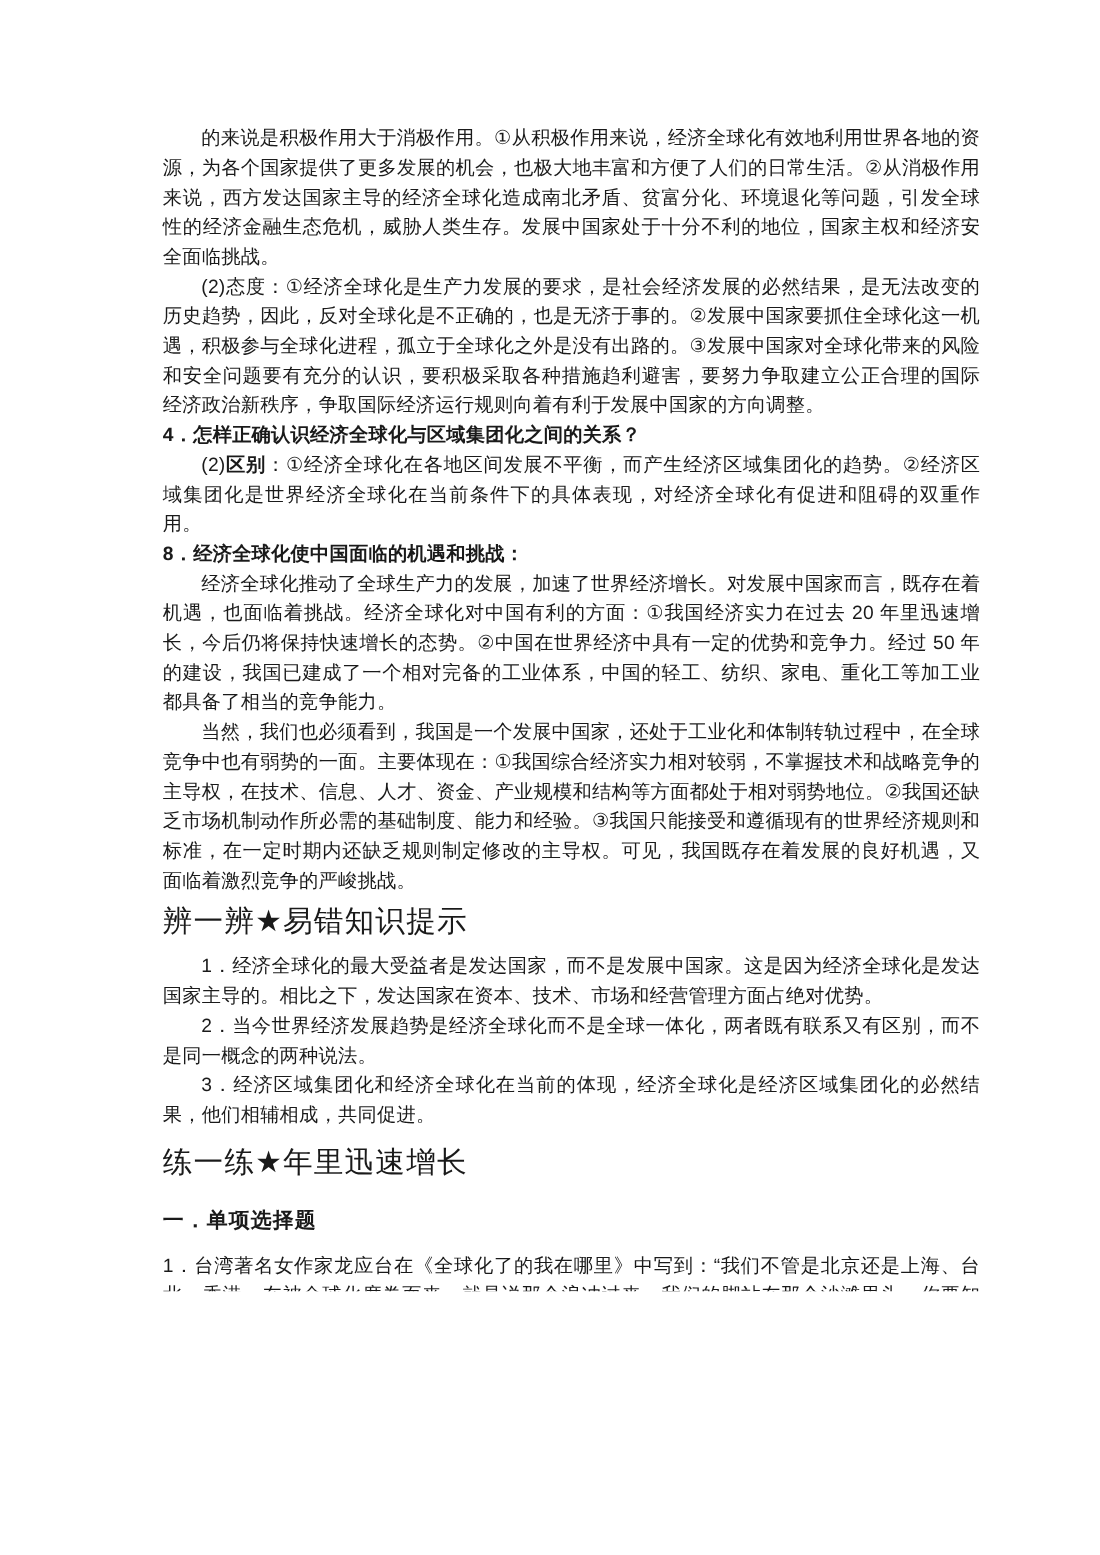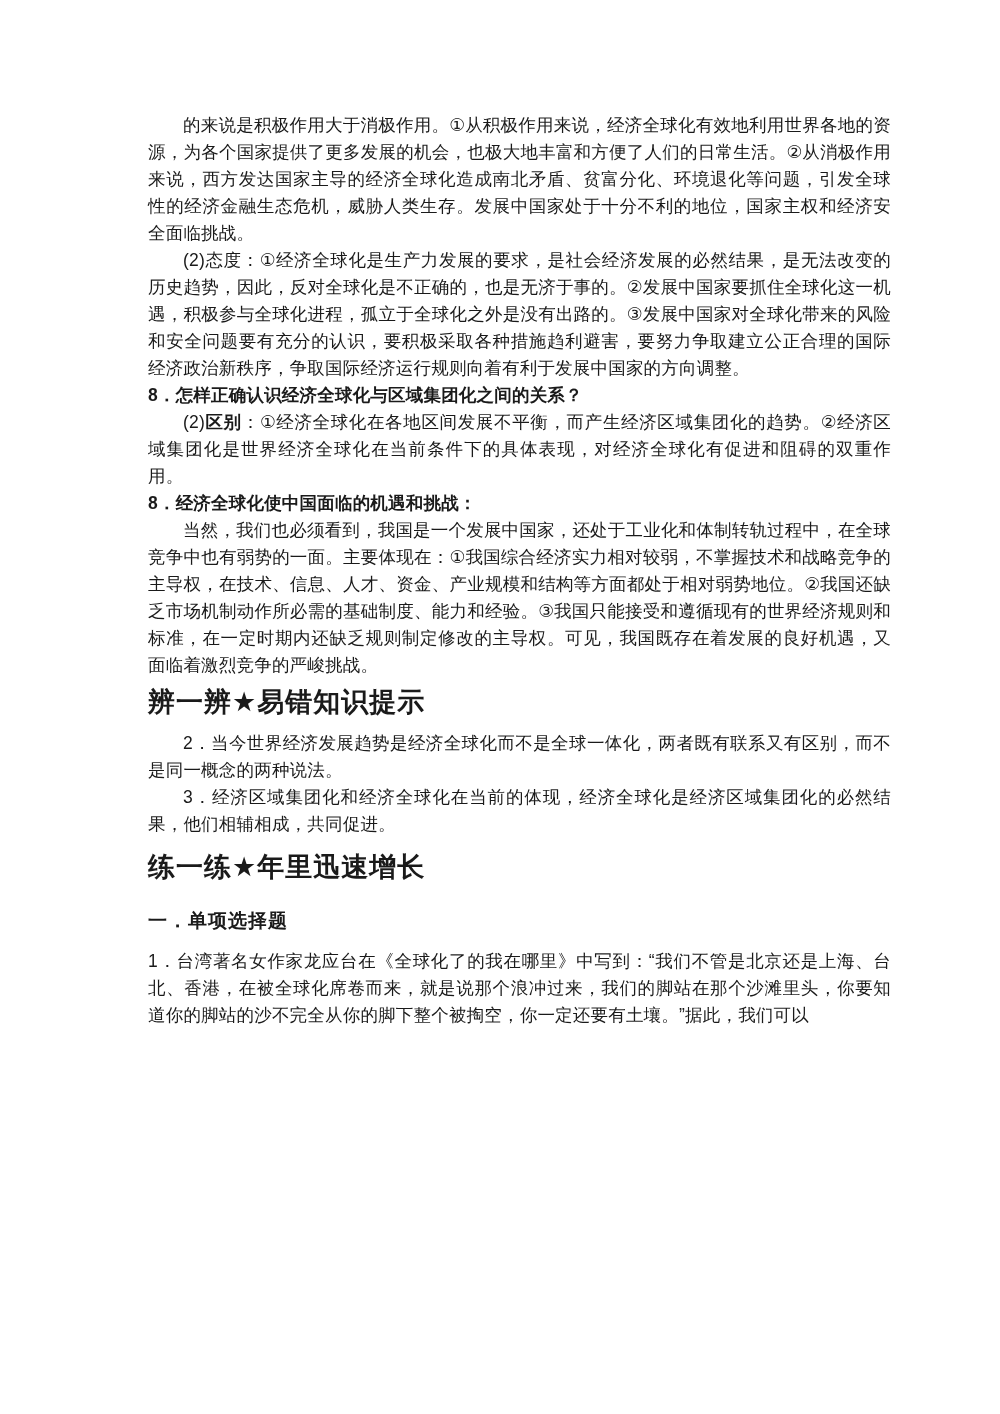--- a/index.html
+++ b/index.html
@@ -21,21 +21,21 @@
     text-align: justify;
     letter-spacing: 0.2px;
   }
   .indent { text-indent: 2em; }
   .bold-head { font-weight: 700; }
   b { font-weight: 700; }
   .section-title {
     margin: 4px 0 9px 0;
     font-size: 27px;
     line-height: 38px;
-    font-weight: 700;
+    font-weight: 400;
     text-align: left;
     letter-spacing: 1px;
   }
   .section-title.second { margin: 10px 0 0 0; }
   .sub-heading {
     margin: 22px 0 14px 0;
     font-size: 19px;
     line-height: 26px;
     font-weight: 700;
     text-align: left;
@@ -44,32 +44,34 @@
 </style>
 </head>
 <body>
 
 <div class="page">
 
   <p class="body-text indent">的来说是积极作用大于消极作用。①从积极作用来说，经济全球化有效地利用世界各地的资源，为各个国家提供了更多发展的机会，也极大地丰富和方便了人们的日常生活。②从消极作用来说，西方发达国家主导的经济全球化造成南北矛盾、贫富分化、环境退化等问题，引发全球性的经济金融生态危机，威胁人类生存。发展中国家处于十分不利的地位，国家主权和经济安全面临挑战。</p>
 
   <p class="body-text indent">(2)态度：①经济全球化是生产力发展的要求，是社会经济发展的必然结果，是无法改变的历史趋势，因此，反对全球化是不正确的，也是无济于事的。②发展中国家要抓住全球化这一机遇，积极参与全球化进程，孤立于全球化之外是没有出路的。③发展中国家对全球化带来的风险和安全问题要有充分的认识，要积极采取各种措施趋利避害，要努力争取建立公正合理的国际经济政治新秩序，争取国际经济运行规则向着有利于发展中国家的方向调整。</p>
 
-  <p class="body-text bold-head">8．怎样正确认识经济全球化与区域集团化之间的关系？</p>
+  <p class="body-text bold-head">4．怎样正确认识经济全球化与区域集团化之间的关系？</p>
 
 
   <p class="body-text indent"><span>(2)</span><b>区别</b><span>：①经济全球化在各地区间发展不平衡，而产生经济区域集团化的趋势。②经济区域集团化是世界经济全球化在当前条件下的具体表现，对经济全球化有促进和阻碍的双重作用。</span></p>
 
   <p class="body-text bold-head">8．经济全球化使中国面临的机遇和挑战：</p>
 
+  <p class="body-text indent">经济全球化推动了全球生产力的发展，加速了世界经济增长。对发展中国家而言，既存在着机遇，也面临着挑战。经济全球化对中国有利的方面：①我国经济实力在过去 20 年里迅速增长，今后仍将保持快速增长的态势。②中国在世界经济中具有一定的优势和竞争力。经过 50 年的建设，我国已建成了一个相对完备的工业体系，中国的轻工、纺织、家电、重化工等加工业都具备了相当的竞争能力。</p>
 
   <p class="body-text indent">当然，我们也必须看到，我国是一个发展中国家，还处于工业化和体制转轨过程中，在全球竞争中也有弱势的一面。主要体现在：①我国综合经济实力相对较弱，不掌握技术和战略竞争的主导权，在技术、信息、人才、资金、产业规模和结构等方面都处于相对弱势地位。②我国还缺乏市场机制动作所必需的基础制度、能力和经验。③我国只能接受和遵循现有的世界经济规则和标准，在一定时期内还缺乏规则制定修改的主导权。可见，我国既存在着发展的良好机遇，又面临着激烈竞争的严峻挑战。</p>
 
   <h1 class="section-title">辨一辨★易错知识提示</h1>
 
+  <p class="body-text indent">1．经济全球化的最大受益者是发达国家，而不是发展中国家。这是因为经济全球化是发达国家主导的。相比之下，发达国家在资本、技术、市场和经营管理方面占绝对优势。</p>
 
   <p class="body-text indent">2．当今世界经济发展趋势是经济全球化而不是全球一体化，两者既有联系又有区别，而不是同一概念的两种说法。</p>
 
   <p class="body-text indent">3．经济区域集团化和经济全球化在当前的体现，经济全球化是经济区域集团化的必然结果，他们相辅相成，共同促进。</p>
 
   <h1 class="section-title second">练一练★年里迅速增长</h1>
 
   <h2 class="sub-heading">一．单项选择题</h2>
 
   <p class="body-text">1．台湾著名女作家龙应台在《全球化了的我在哪里》中写到：“我们不管是北京还是上海、台北、香港，在被全球化席卷而来，就是说那个浪冲过来，我们的脚站在那个沙滩里头，你要知道你的脚站的沙不完全从你的脚下整个被掏空，你一定还要有土壤。”据此，我们可以</p>

